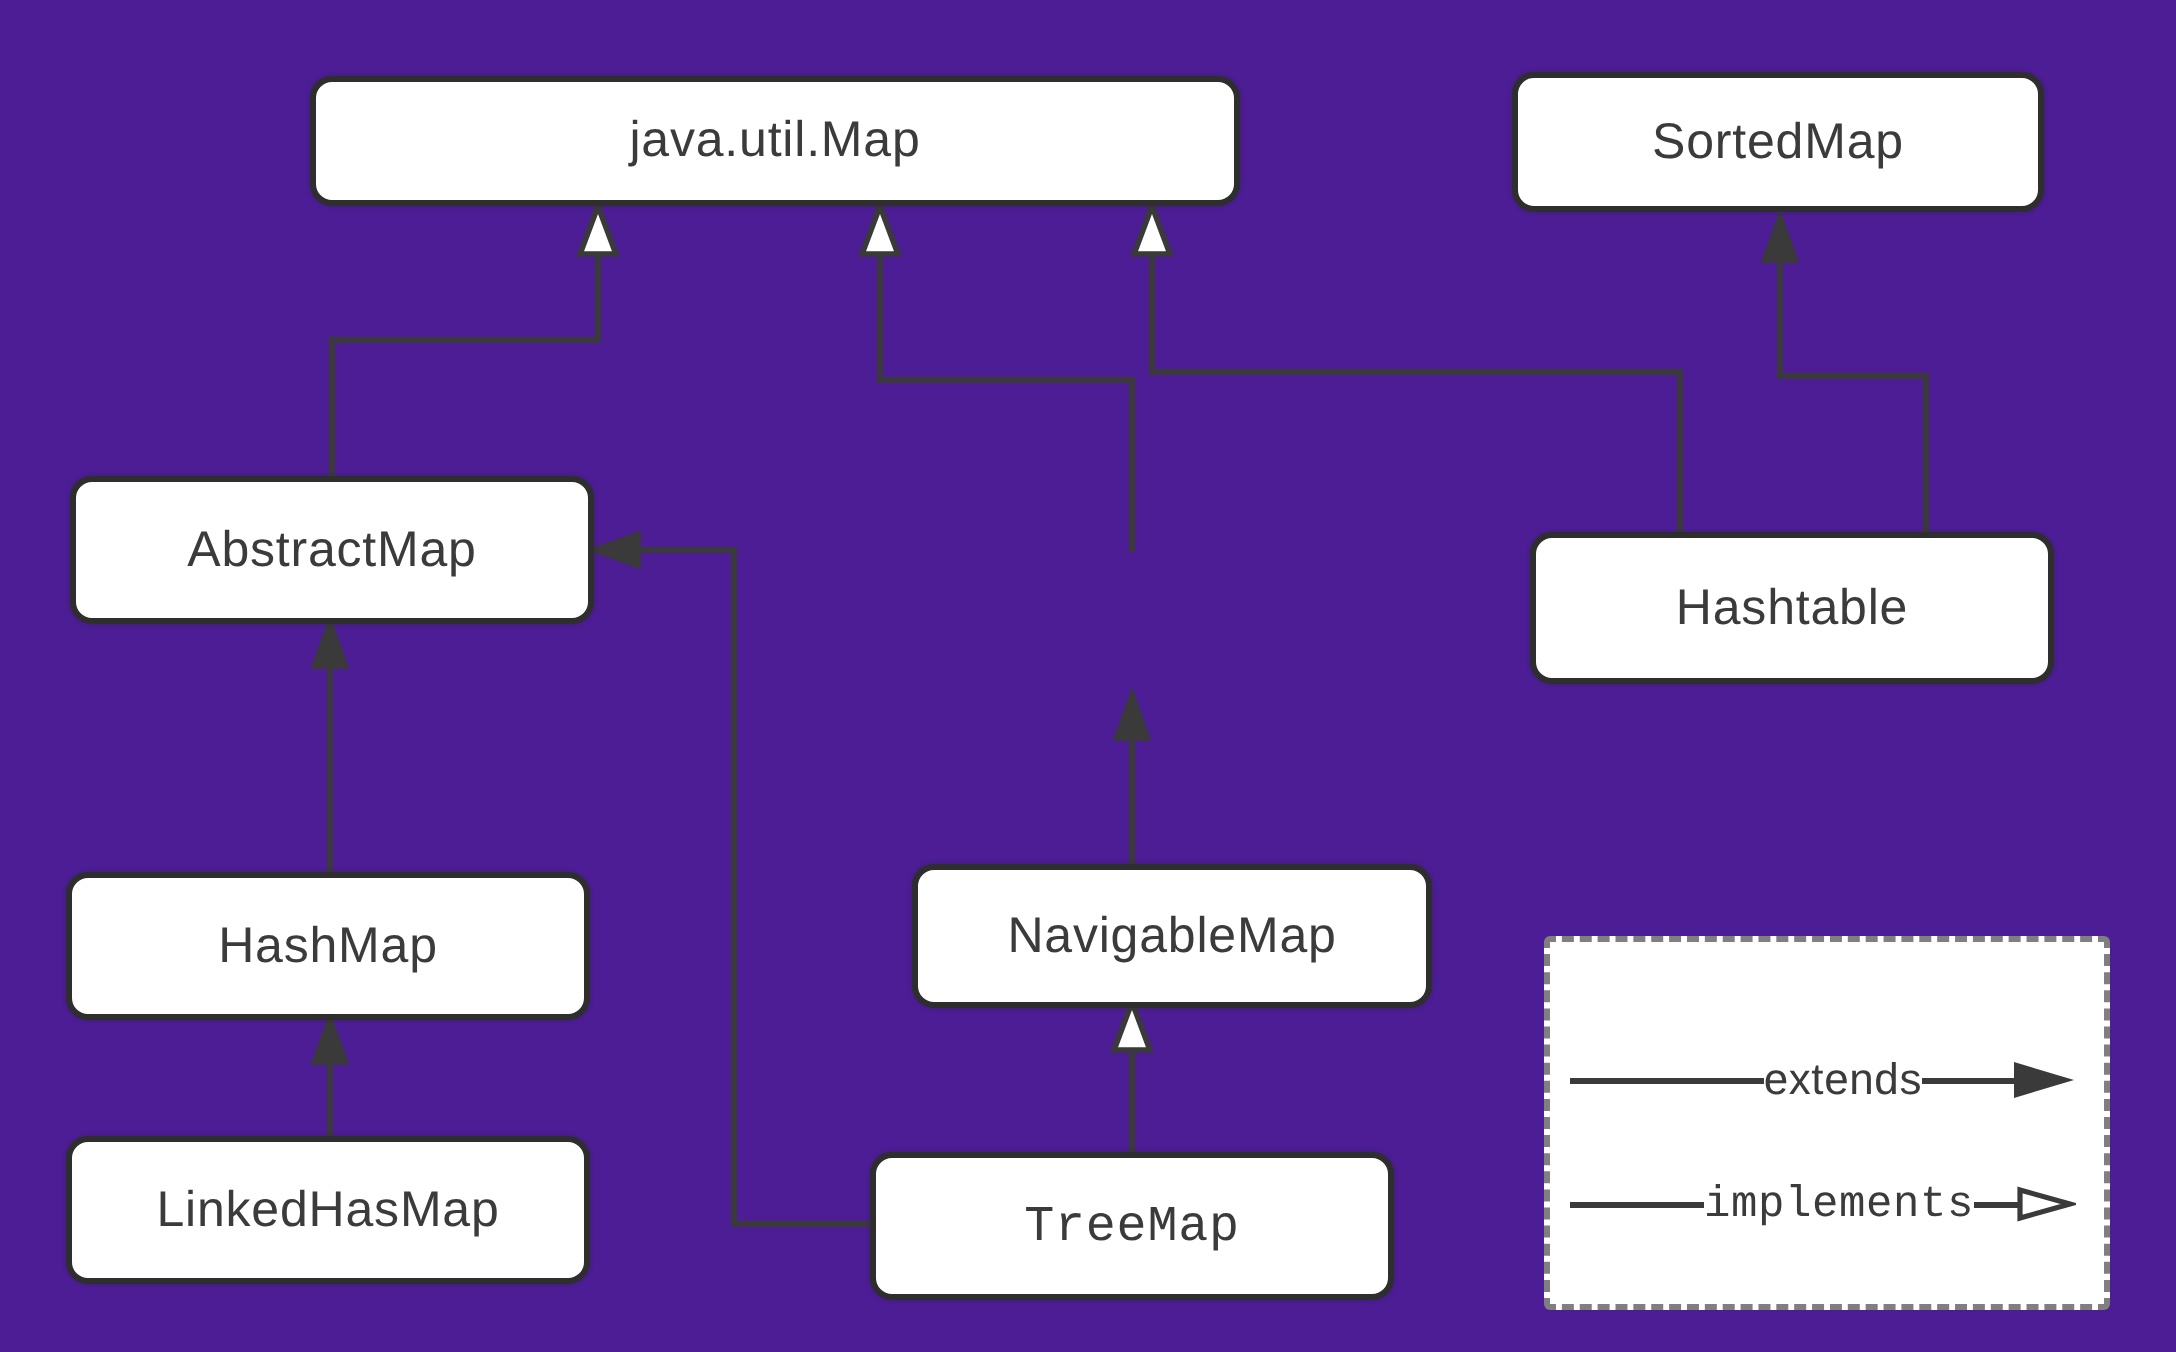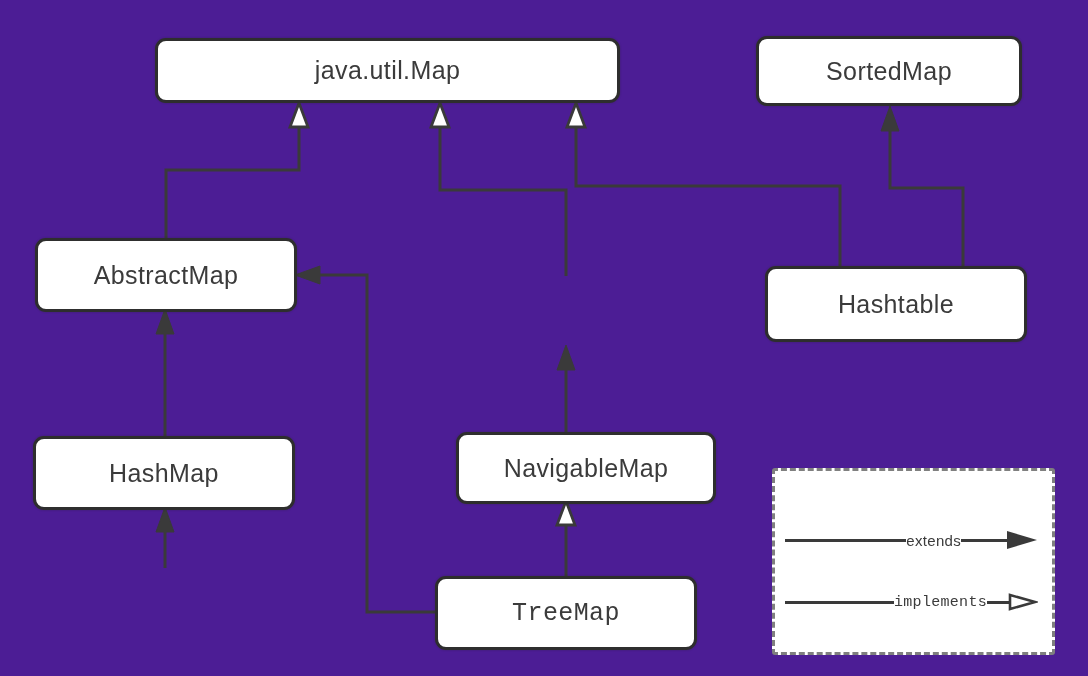--- a/index.html
+++ b/index.html
@@ -45,21 +45,21 @@
     position:absolute;left:10px;right:14px;height:24px;
     display:flex;align-items:center;
   }
   .row-extends{top:57px;}
   .row-implements{top:119px;font-family:Liberation Mono, monospace;}
   .lline{height:3px;background:#3a3a3a;}
   .grow{flex:1;}
   .w48{width:46px;}
   .w22{width:22px;}
   .ltext{
-    color:#3b3b3b;font-size:15px;letter-spacing:0.3px;
+    color:#3b3b3b;font-size:22px;letter-spacing:0.3px;
     white-space:nowrap;
   }
   .larrow{flex:0 0 auto;display:block;margin-left:-1px;}
 </style>
 </head>
 <body>
 
 <div id="stage">
 
   <svg class="connectors" width="1088" height="676" viewBox="0 0 1088 676" fill="none" stroke-linejoin="miter" stroke-linecap="butt">
@@ -128,20 +128,23 @@
   </div>
 
   <div class="node n-hashmap">
     <span>HashMap</span>
   </div>
 
   <div class="node n-navigablemap">
     <span>NavigableMap</span>
   </div>
 
+  <div class="node n-linkedhasmap">
+    <span>LinkedHasMap</span>
+  </div>
 
   <div class="node n-treemap">
     <span>TreeMap</span>
   </div>
 
   <div class="legend">
     <div class="legend-row row-extends">
       <div class="lline grow"></div>
       <span class="ltext">extends</span>
       <div class="lline w48"></div>

